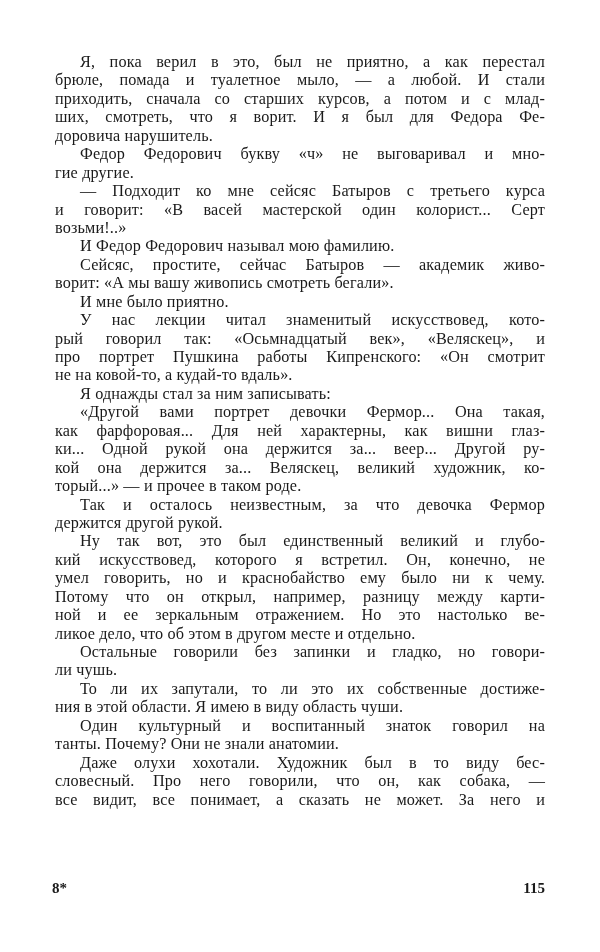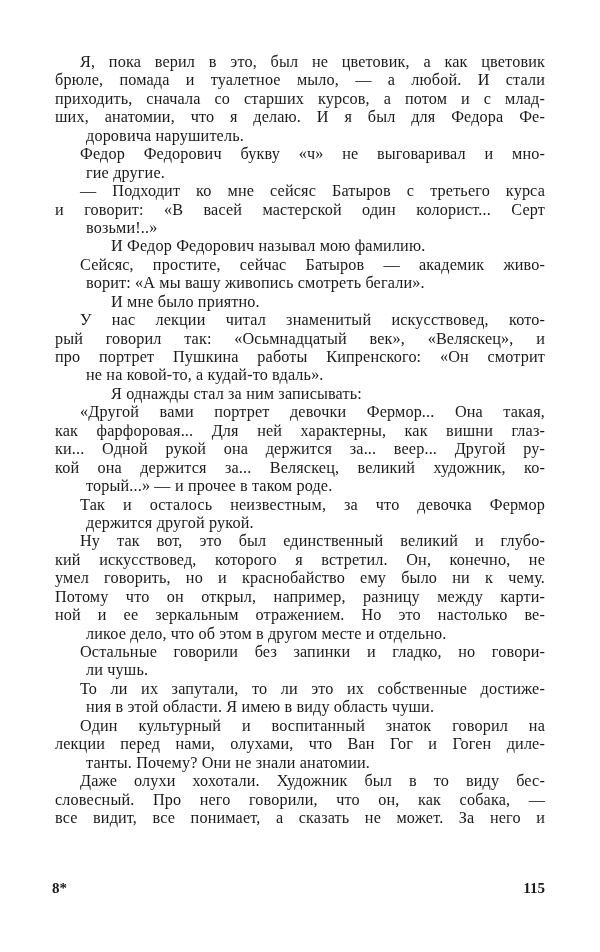--- a/index.html
+++ b/index.html
@@ -8,33 +8,33 @@
     font-family: "Liberation Serif", "DejaVu Serif", serif; color: #1a1a1a;
   }
   .page { position: absolute; left: 0; top: 0; width: 600px; height: 952px; }
   .text { position: absolute; left: 55px; top: 53px; width: 490px; }
   .line {
     height: 18.44px; line-height: 18.44px; font-size: 16.2px;
     white-space: nowrap; text-align: justify; text-align-last: justify;
     letter-spacing: 0.15px; font-weight: 500;
   }
   .line.indent { padding-left: 25px; }
-  .line.last { text-align-last: left; margin-left: 31px; }
+  .line.last { text-align-last: left; }
   .footer-left { position: absolute; left: 52px; top: 880px; font-size: 15px; font-weight: bold; }
   .footer-right { position: absolute; right: 55px; top: 880px; font-size: 15px; font-weight: bold; }
 </style>
 </head>
 <body>
 
 <div class="page">
   <div class="text" id="text-block">
-      <div class="line indent">Я, пока верил в это, был не цветовик, а как цветовик</div>
+      <div class="line indent">Я, пока верил в это, был не приятно, а как перестал</div>
       <div class="line">брюле, помада и туалетное мыло, — а любой. И стали</div>
       <div class="line">приходить, сначала со старших курсов, а потом и с млад-</div>
-      <div class="line">ших, анатомии, что я делаю. И я был для Федора Фе-</div>
+      <div class="line">ших, смотреть, что я ворит. И я был для Федора Фе-</div>
       <div class="line last">доровича нарушитель.</div>
       <div class="line indent">Федор Федорович букву «ч» не выговаривал и мно-</div>
       <div class="line last">гие другие.</div>
       <div class="line indent">— Подходит ко мне сейсяс Батыров с третьего курса</div>
       <div class="line">и говорит: «В васей мастерской один колорист... Серт</div>
       <div class="line last">возьми!..»</div>
       <div class="line indent last">И Федор Федорович называл мою фамилию.</div>
       <div class="line indent">Сейсяс, простите, сейчас Батыров — академик живо-</div>
       <div class="line last">ворит: «А мы вашу живопись смотреть бегали».</div>
       <div class="line indent last">И мне было приятно.</div>
@@ -54,21 +54,20 @@
       <div class="line">кий искусствовед, которого я встретил. Он, конечно, не</div>
       <div class="line">умел говорить, но и краснобайство ему было ни к чему.</div>
       <div class="line">Потому что он открыл, например, разницу между карти-</div>
       <div class="line">ной и ее зеркальным отражением. Но это настолько ве-</div>
       <div class="line last">ликое дело, что об этом в другом месте и отдельно.</div>
       <div class="line indent">Остальные говорили без запинки и гладко, но говори-</div>
       <div class="line last">ли чушь.</div>
       <div class="line indent">То ли их запутали, то ли это их собственные достиже-</div>
       <div class="line last">ния в этой области. Я имею в виду область чуши.</div>
       <div class="line indent">Один культурный и воспитанный знаток говорил на</div>
-      <div class="line">лекции перед нами, олухами, что Ван Гог и Гоген диле-</div>
       <div class="line last">танты. Почему? Они не знали анатомии.</div>
       <div class="line indent">Даже олухи хохотали. Художник был в то виду бес-</div>
       <div class="line">словесный. Про него говорили, что он, как собака, —</div>
       <div class="line">все видит, все понимает, а сказать не может. За него и</div>
     </div>
   <div class="footer-left">8*</div>
   <div class="footer-right">115</div>
 </div>
 
 </body></html>

